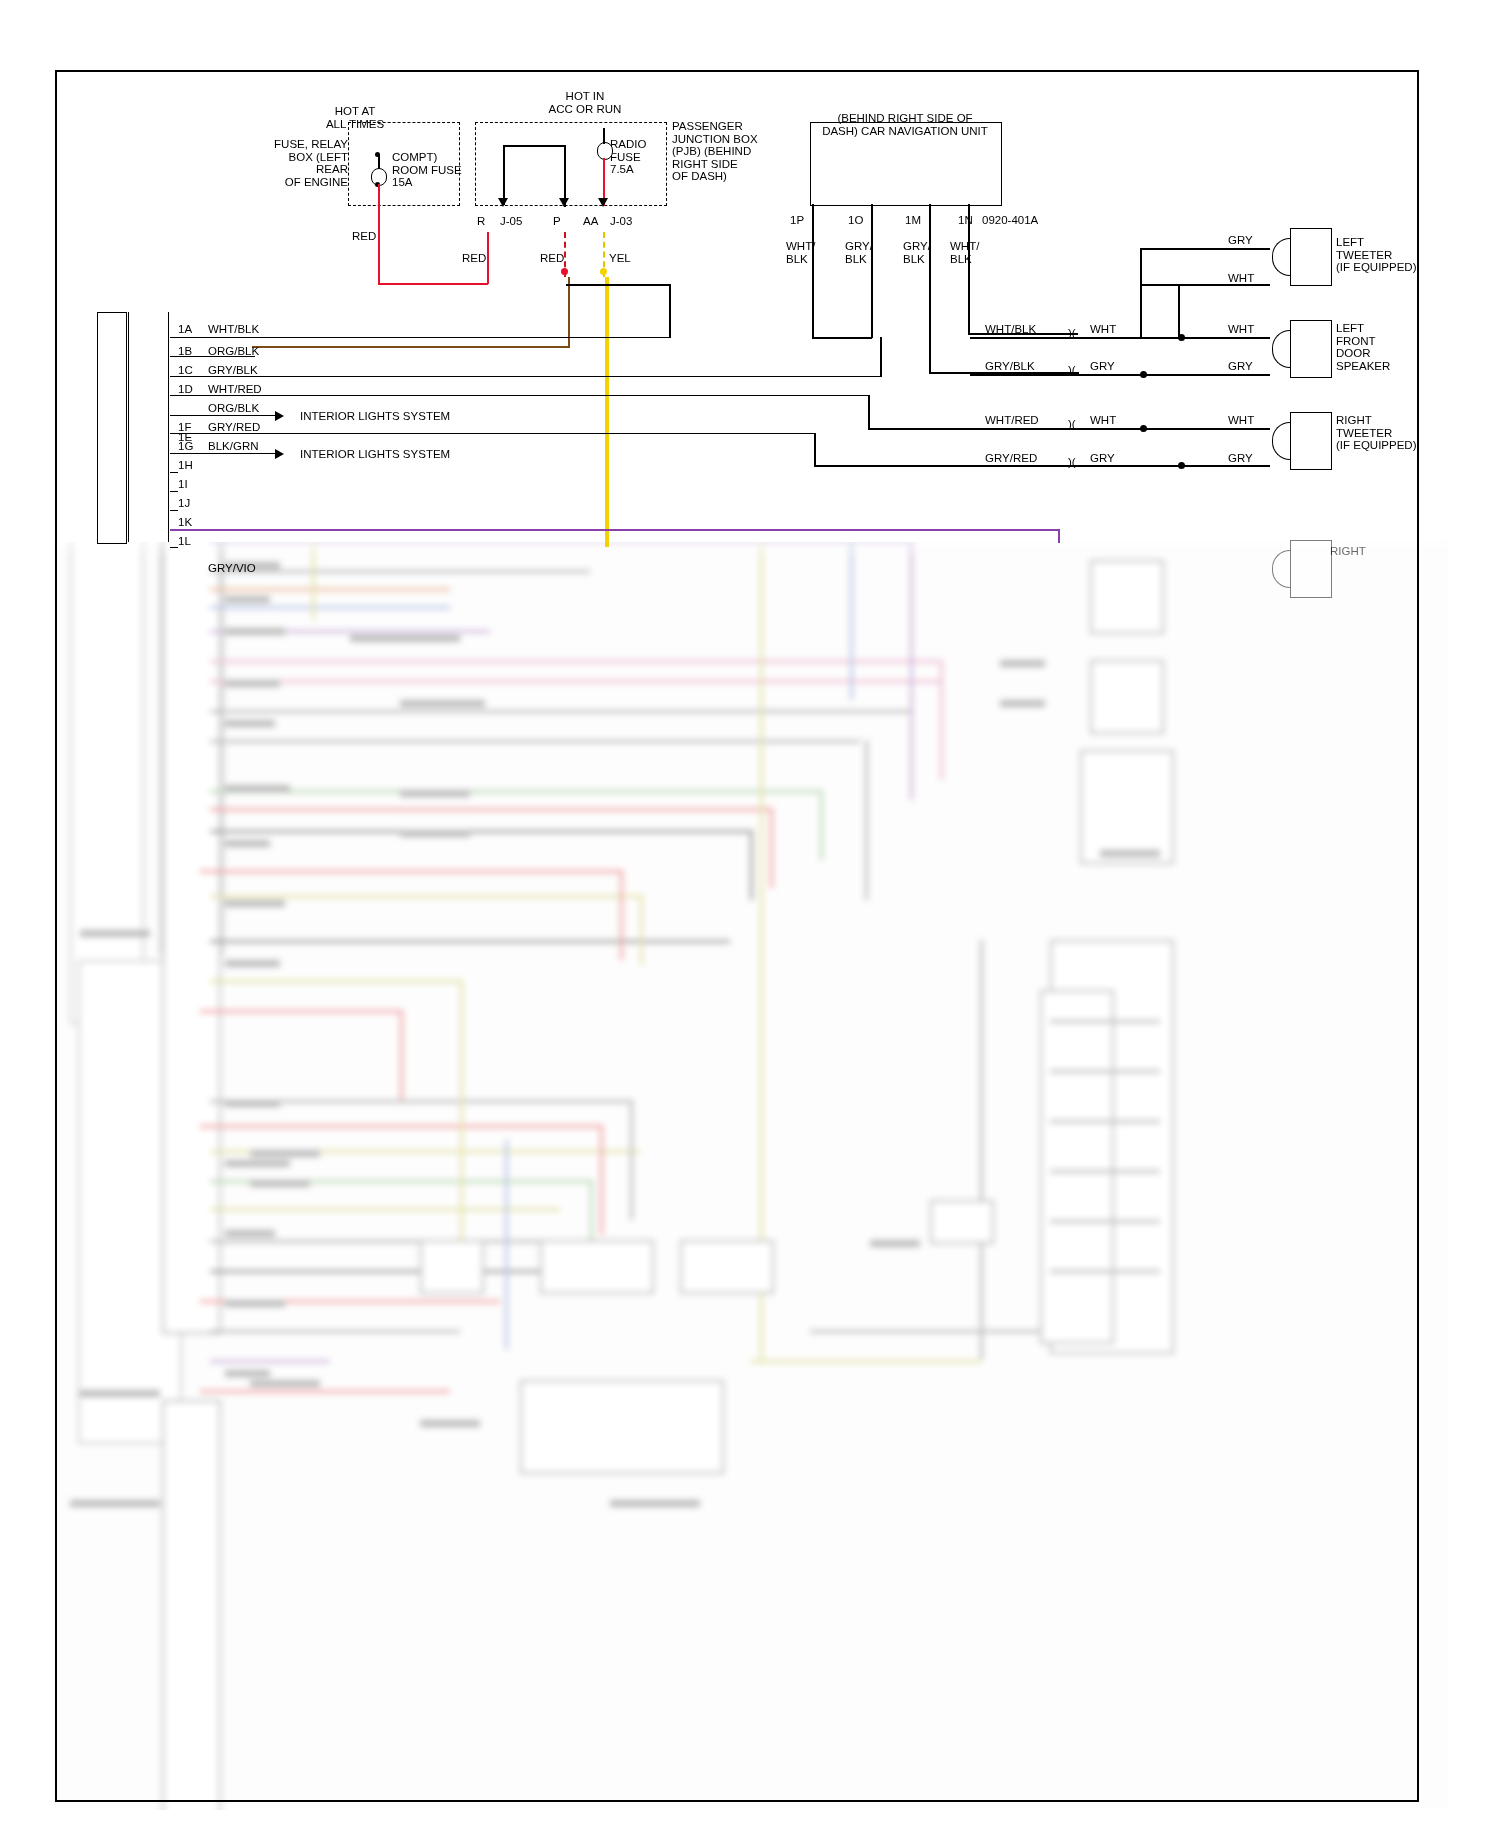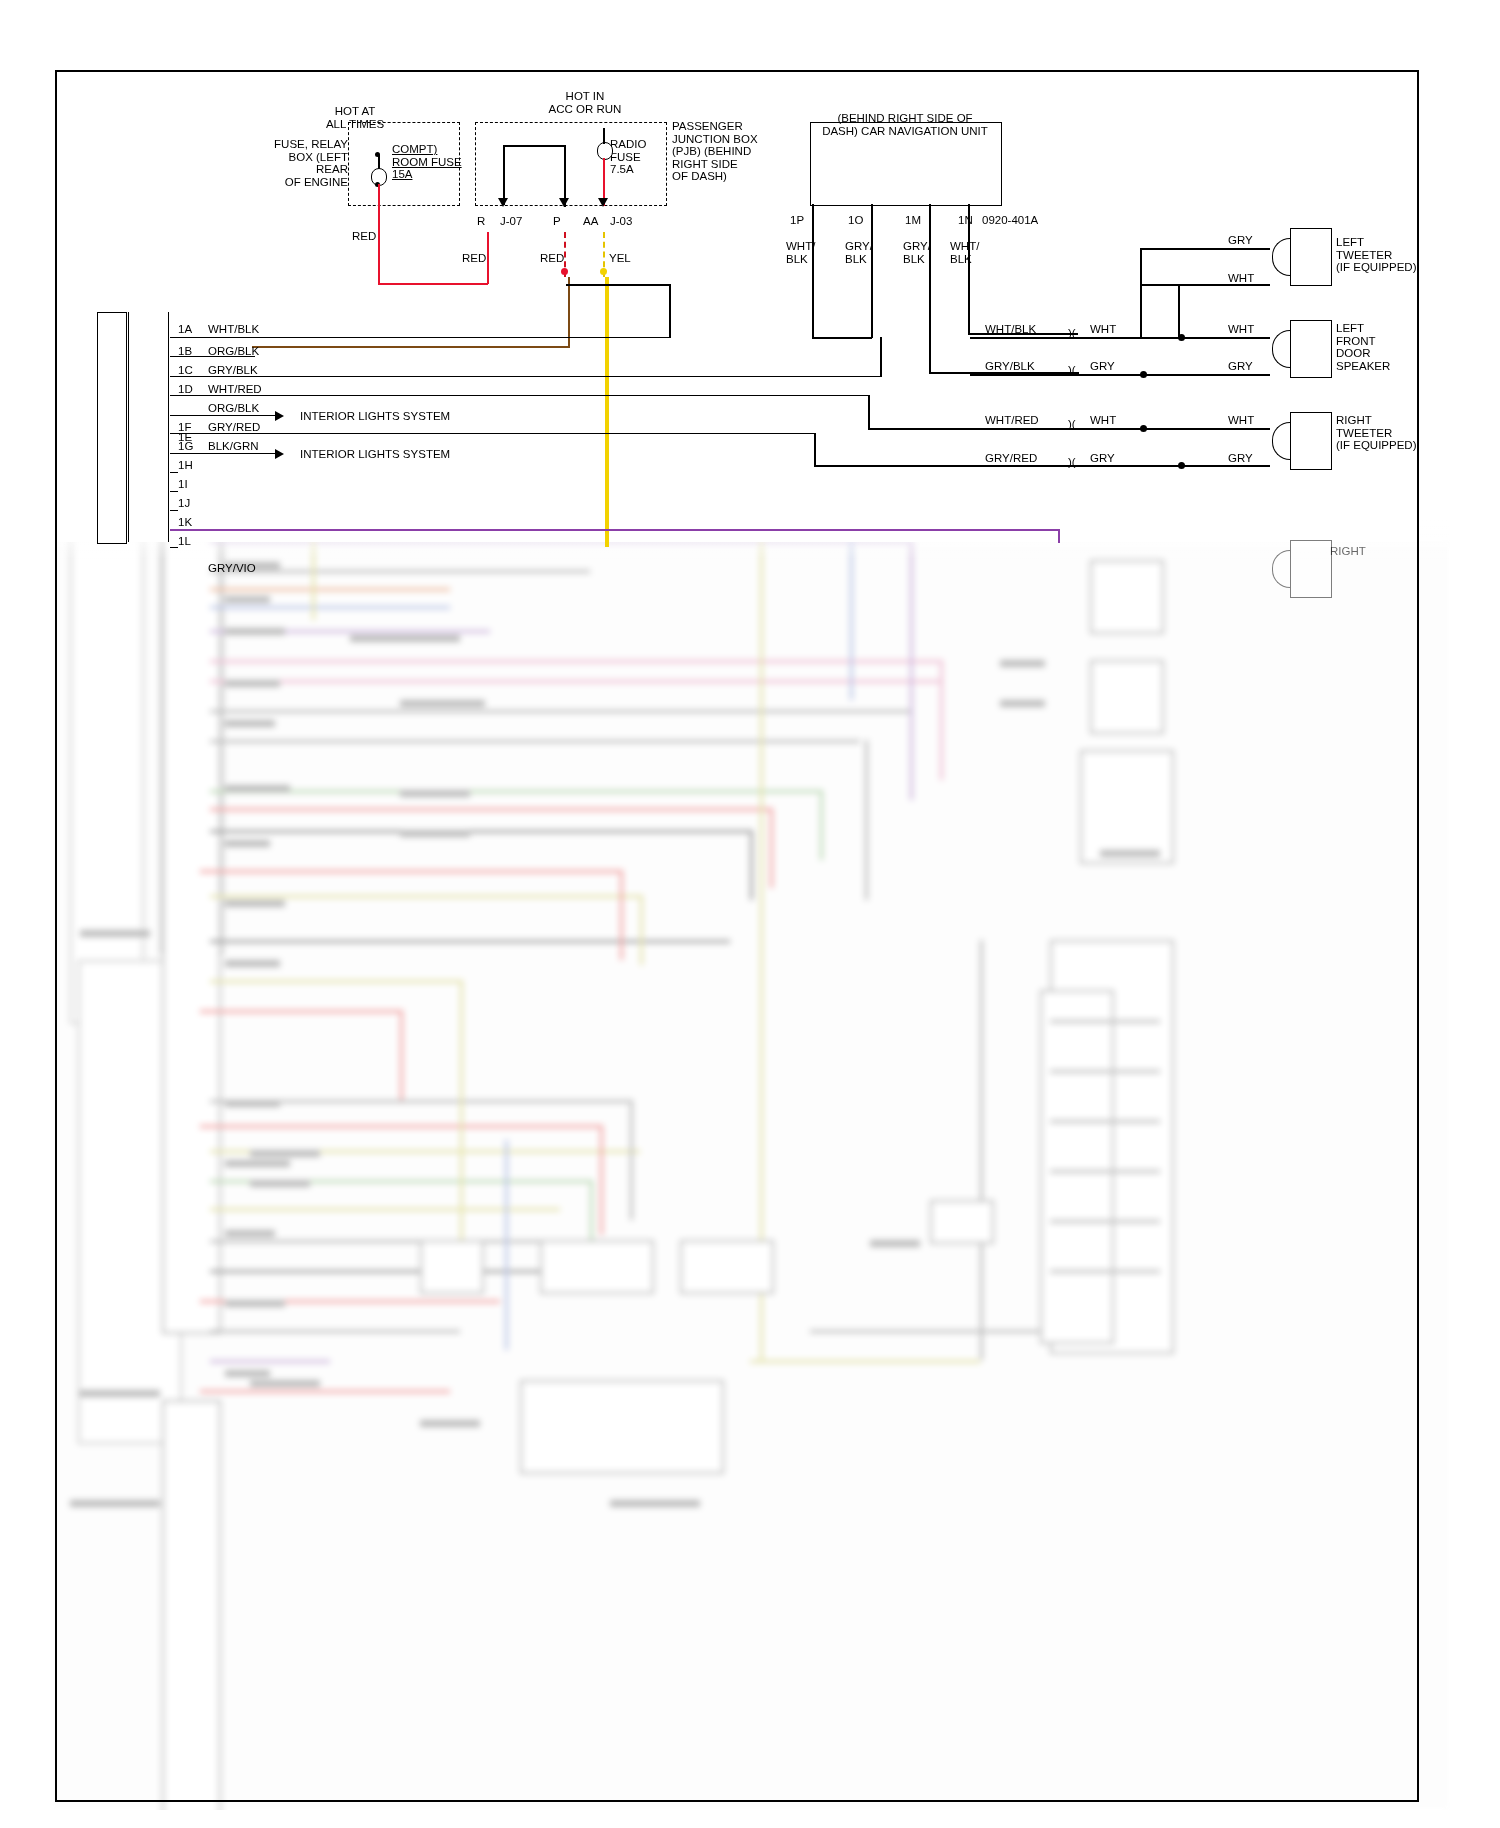--- a/index.html
+++ b/index.html
@@ -185,21 +185,21 @@
   <div class="lbl c" style="left:300px;top:105px;width:110px;">HOT AT
 ALL TIMES</div>
   <div class="lbl c" style="left:525px;top:90px;width:120px;">HOT IN
 ACC OR RUN</div>
 
   <div class="box-dash" style="left:348px;top:122px;width:110px;height:82px;"></div>
   <div class="lbl r" style="left:250px;top:138px;width:98px;">FUSE, RELAY
 BOX (LEFT
 REAR
 OF ENGINE</div>
-  <div class="lbl" style="left:392px;top:143px;width:110px;text-decoration:underline;">COMPT)
+  <div class="lbl" style="left:392px;top:151px;width:110px;">COMPT)
 ROOM FUSE
 15A</div>
 
   <div class="wire wv" style="left:378px;top:155px;height:16px;"></div>
   <div style="position:absolute;left:371px;top:168px;width:14px;height:16px;border:1.4px solid #000;border-radius:8px;background:#fff;"></div>
   <div class="dot" style="left:375px;top:152px;width:5px;height:5px;"></div>
   <div class="dot" style="left:375px;top:182px;width:5px;height:5px;"></div>
 
   <div class="box-dash" style="left:475px;top:122px;width:190px;height:82px;"></div>
   <div class="lbl" style="left:672px;top:120px;width:100px;">PASSENGER
@@ -212,21 +212,21 @@
 7.5A</div>
 
   <div style="position:absolute;left:597px;top:142px;width:14px;height:16px;border:1.4px solid #000;border-radius:8px;background:#fff;"></div>
   <div class="wire wv" style="left:603px;top:128px;height:16px;"></div>
 
   <div class="box-sol" style="left:810px;top:122px;width:190px;height:82px;"></div>
   <div class="lbl c" style="left:805px;top:112px;width:200px;">(BEHIND RIGHT SIDE OF
 DASH) CAR NAVIGATION UNIT</div>
 
   <div class="lbl" style="left:477px;top:215px;">R</div>
-  <div class="lbl" style="left:500px;top:215px;">J-07</div>
+  <div class="lbl" style="left:500px;top:215px;">J-05</div>
   <div class="lbl" style="left:553px;top:215px;">P</div>
   <div class="lbl" style="left:583px;top:215px;">AA</div>
   <div class="lbl" style="left:610px;top:215px;">J-03</div>
 
   <div class="wire wv" style="left:503px;top:145px;height:60px;"></div>
   <div class="arrowdn" style="left:498px;top:198px;"></div>
   <div class="wire wv" style="left:503px;top:145px;height:2px;"></div>
   <div class="wire wh" style="left:503px;top:145px;width:62px;"></div>
   <div class="wire wv" style="left:564px;top:145px;height:62px;"></div>
   <div class="arrowdn" style="left:559px;top:198px;"></div>

